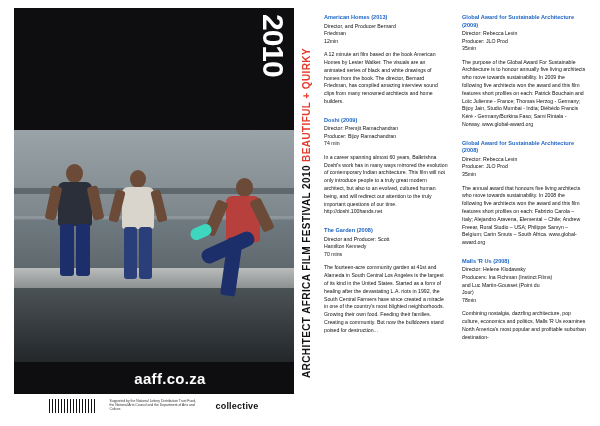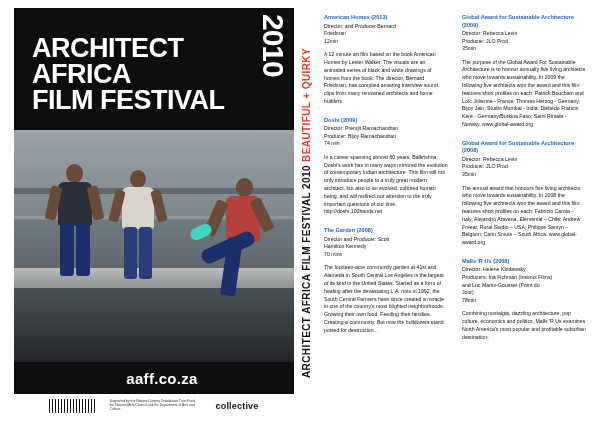--- a/index.html
+++ b/index.html
@@ -101,21 +101,21 @@
     color:#ffffff;
     font-weight:bold;
     font-size:30px;
     letter-spacing:-1px;
     writing-mode:vertical-rl;
     text-orientation:mixed;
     line-height:1;
   }
   #poster-url {
     position:absolute;
-    left:8px; top:362px; width:280px;
+    left:16px; top:362px; width:280px;
     text-align:center;
     color:#ffffff;
     font-weight:bold;
     font-size:15px;
     letter-spacing:0.3px;
   }
   #poster-footer {
     position:absolute;
     left:0; bottom:0; width:280px; height:24px;
     background:#ffffff;
@@ -217,24 +217,20 @@
         <div class="head"></div>
         <div class="torso"></div>
         <div class="arm a1"></div>
         <div class="arm a2"></div>
         <div class="leg l1"></div>
         <div class="leg l2"></div>
         <div class="shoe"></div>
       </div>
     </div>
 
-    <div id="title-block">
-      <div class="title-line">ARCHITECT AFRICA</div>
-      <div class="title-line">FILM FESTIVAL</div>
-    </div>
 
     <div id="year">2010</div>
 
     <div id="poster-url">aaff.co.za</div>
 
     <div id="poster-footer">
       <div class="barcode"></div>
       <div class="sponsor-note">Supported by the National Lottery Distribution Trust Fund, the National Arts Council and the Department of Arts and Culture.</div>
       <div class="collective">collective</div>
     </div>

